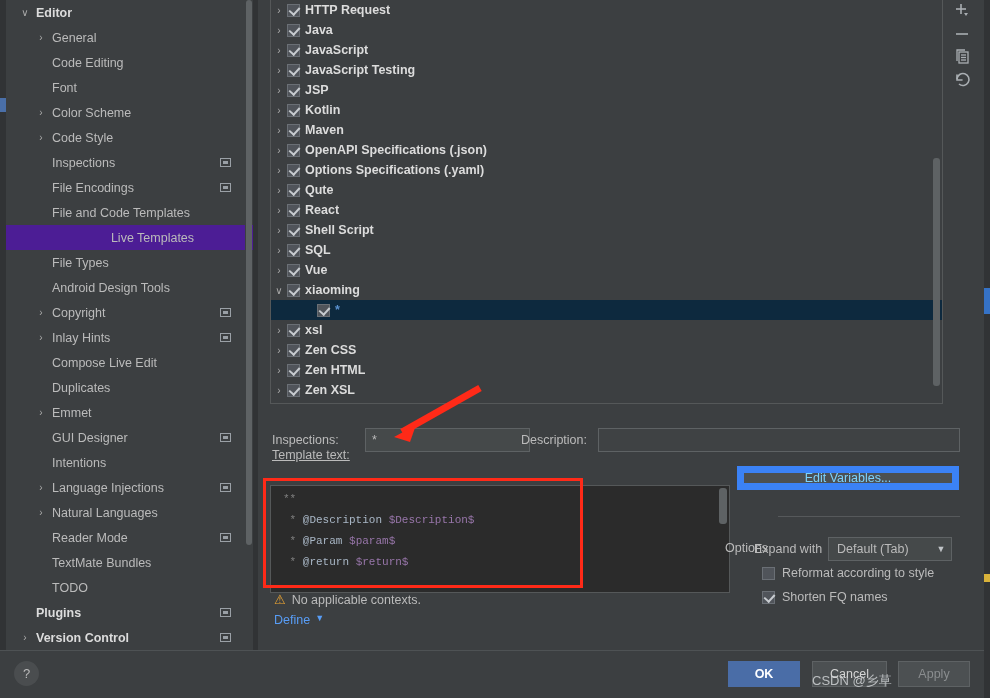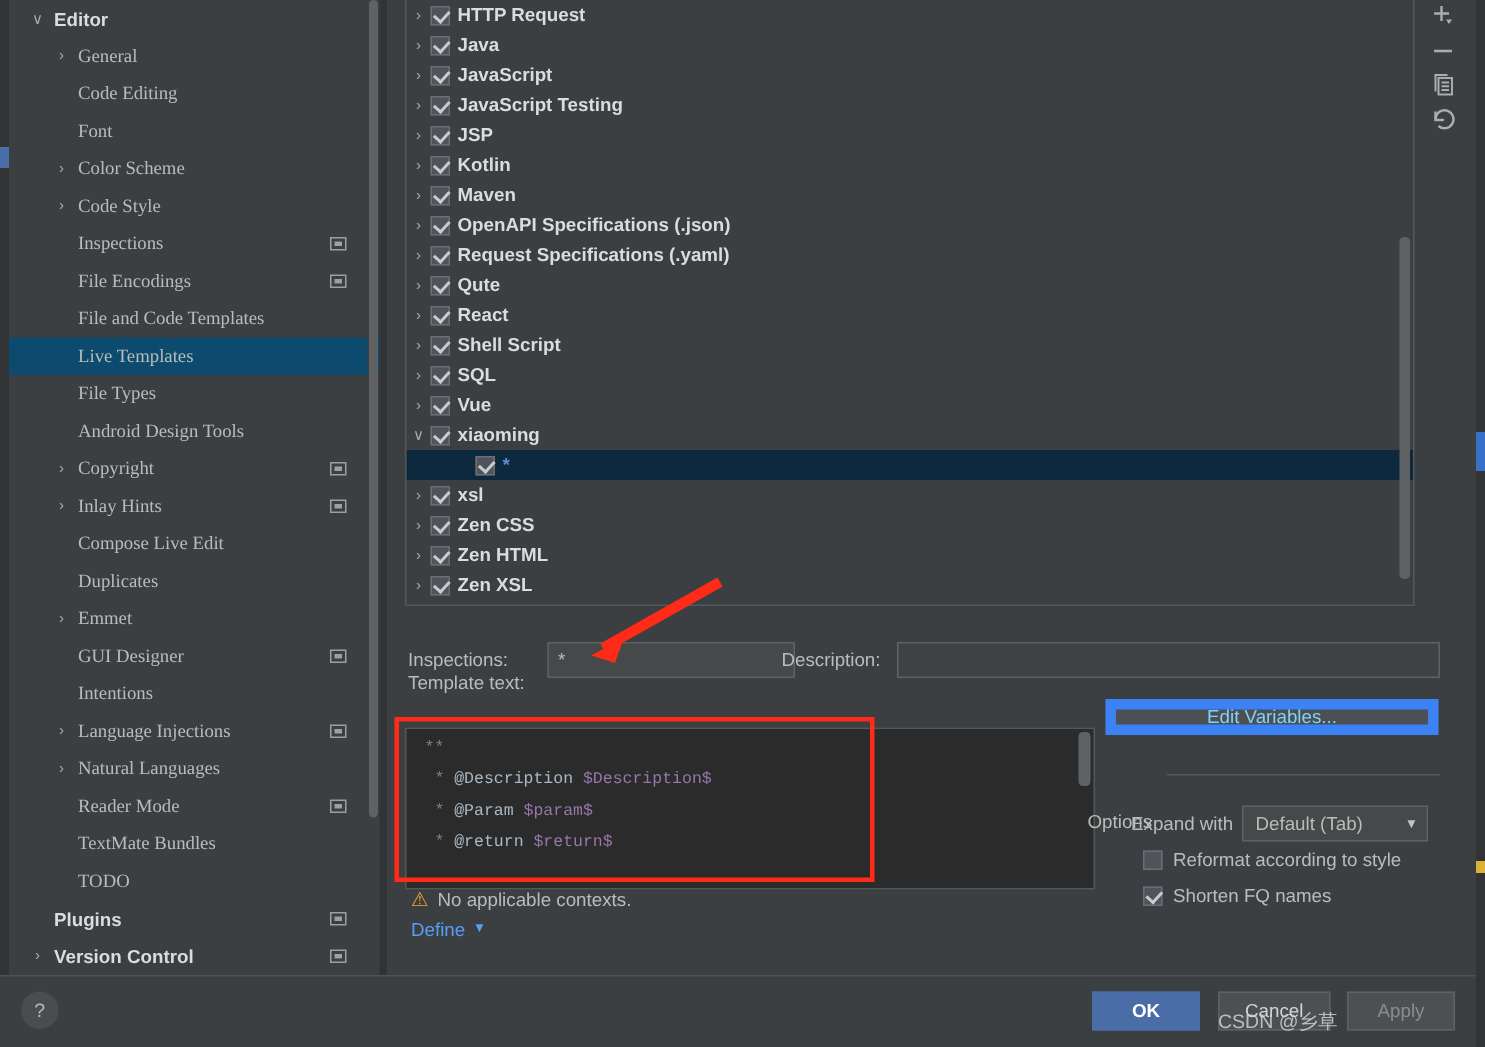--- a/index.html
+++ b/index.html
@@ -18,28 +18,28 @@
 
   
   .sidebar{
     position:absolute; left:6px; top:0; width:247px; height:650px;
     background:#3c3f41; overflow:hidden;
   }
   .side-row{
     position:relative; height:25px; display:flex; align-items:center;
     padding-left:12px; white-space:nowrap; color:#bbbbbb;
   }
-  .side-row.sel{ background:#0c4a6e; color:#ffffff; }
+  .side-row.sel{ background:#4c1d95; color:#ffffff;justify-content:center; }
   .side-row .arrow{
     width:14px; flex:0 0 14px; text-align:center; color:#a9a9a9; font-size:10px;
   }
   .side-row .lbl{ margin-left:4px; }
   .side-row.l0 .lbl{ font-weight:bold; color:#dcdcdc; }
   .side-row.l1{ padding-left:28px; }
-  .side-row.l1 .lbl{ color:#bbbbbb;font-family:Liberation Serif, serif; }
+  .side-row.l1 .lbl{ color:#bbbbbb; }
   .side-row .cfgicon{
     position:absolute; right:22px; top:8px; width:11px; height:9px;
     border:1px solid #9aa0a6;
   }
   .side-row .cfgicon::after{
     content:""; position:absolute; left:2px; top:2px; right:2px; bottom:2px;
     background:#9aa0a6;
   }
   .sidebar-scroll{
     position:absolute; left:245px; top:0; width:7px; height:650px; background:#3c3f41;
@@ -339,21 +339,21 @@
           <span class="tlbl">Maven</span>
         </div>
         <div class="trow">
           <span class="tarrow">›</span>
           <span class="cb on"></span>
           <span class="tlbl">OpenAPI Specifications (.json)</span>
         </div>
         <div class="trow">
           <span class="tarrow">›</span>
           <span class="cb on"></span>
-          <span class="tlbl">Request Specifications (.yaml)</span>
+          <span class="tlbl">Options Specifications (.yaml)</span>
         </div>
         <div class="trow">
           <span class="tarrow">›</span>
           <span class="cb on"></span>
           <span class="tlbl">Qute</span>
         </div>
         <div class="trow">
           <span class="tarrow">›</span>
           <span class="cb on"></span>
           <span class="tlbl">React</span>
@@ -436,21 +436,21 @@
         <path d="M6 7 V12 H11" stroke-linecap="round"></path>
       </svg>
     </div>
   </div>
 
   <span class="lblrow" style="left:14px; top:433px;">Inspections:</span>
   <div class="field" style="left:107px; top:428px; width:165px;">*</div>
   <span class="lblrow" style="left:263px; top:433px;">Description:</span>
   <div class="field empty" style="left:340px; top:428px; width:362px;"></div>
 
-  <span class="lblrow" style="left:14px; top:448px;">Template text:</span>
+  <span class="lblrow" style="left:14px; top:448px;text-decoration:underline;">Template text:</span>
   <div class="tpl">
     <pre id="tpl-pre"><span class="t-star">**</span>
 <span class="t-star"> * </span><span class="t-tag">@Description </span><span class="t-var">$Description$</span>
 <span class="t-star"> * </span><span class="t-tag">@Param </span><span class="t-var">$param$</span>
 <span class="t-star"> * </span><span class="t-tag">@return </span><span class="t-var">$return$</span>
 </pre>
     <div class="tpl-scroll"></div>
   </div>
 
   <div class="warn">

